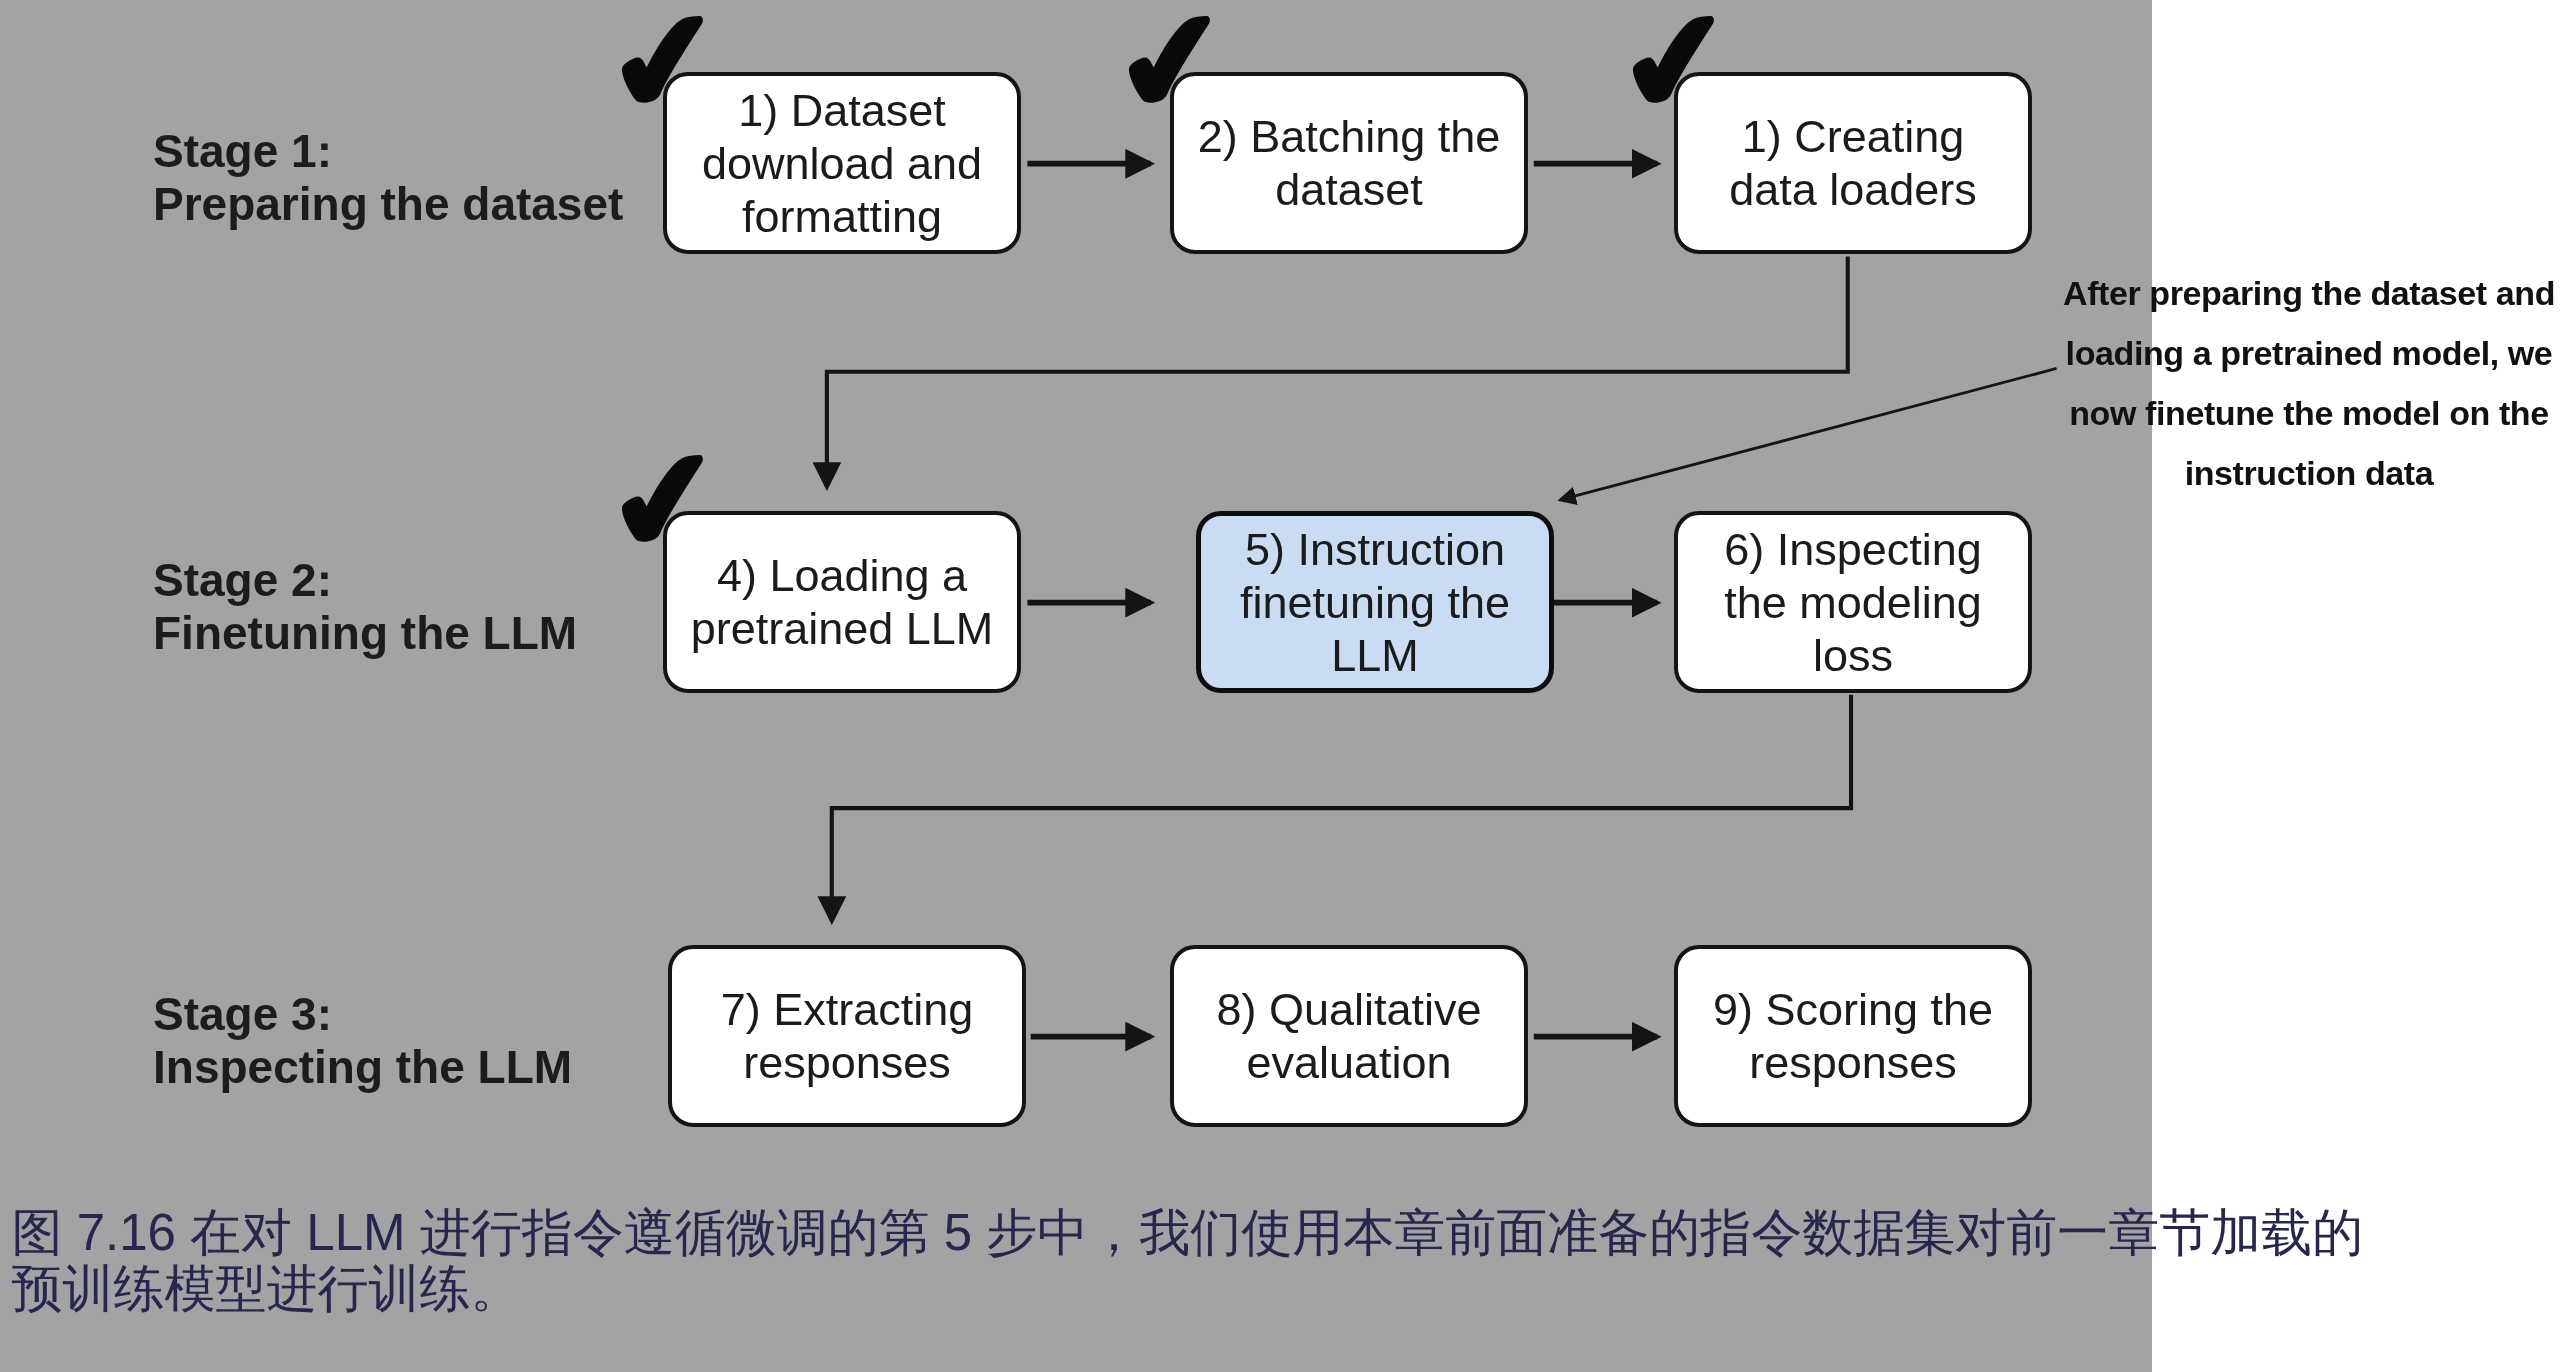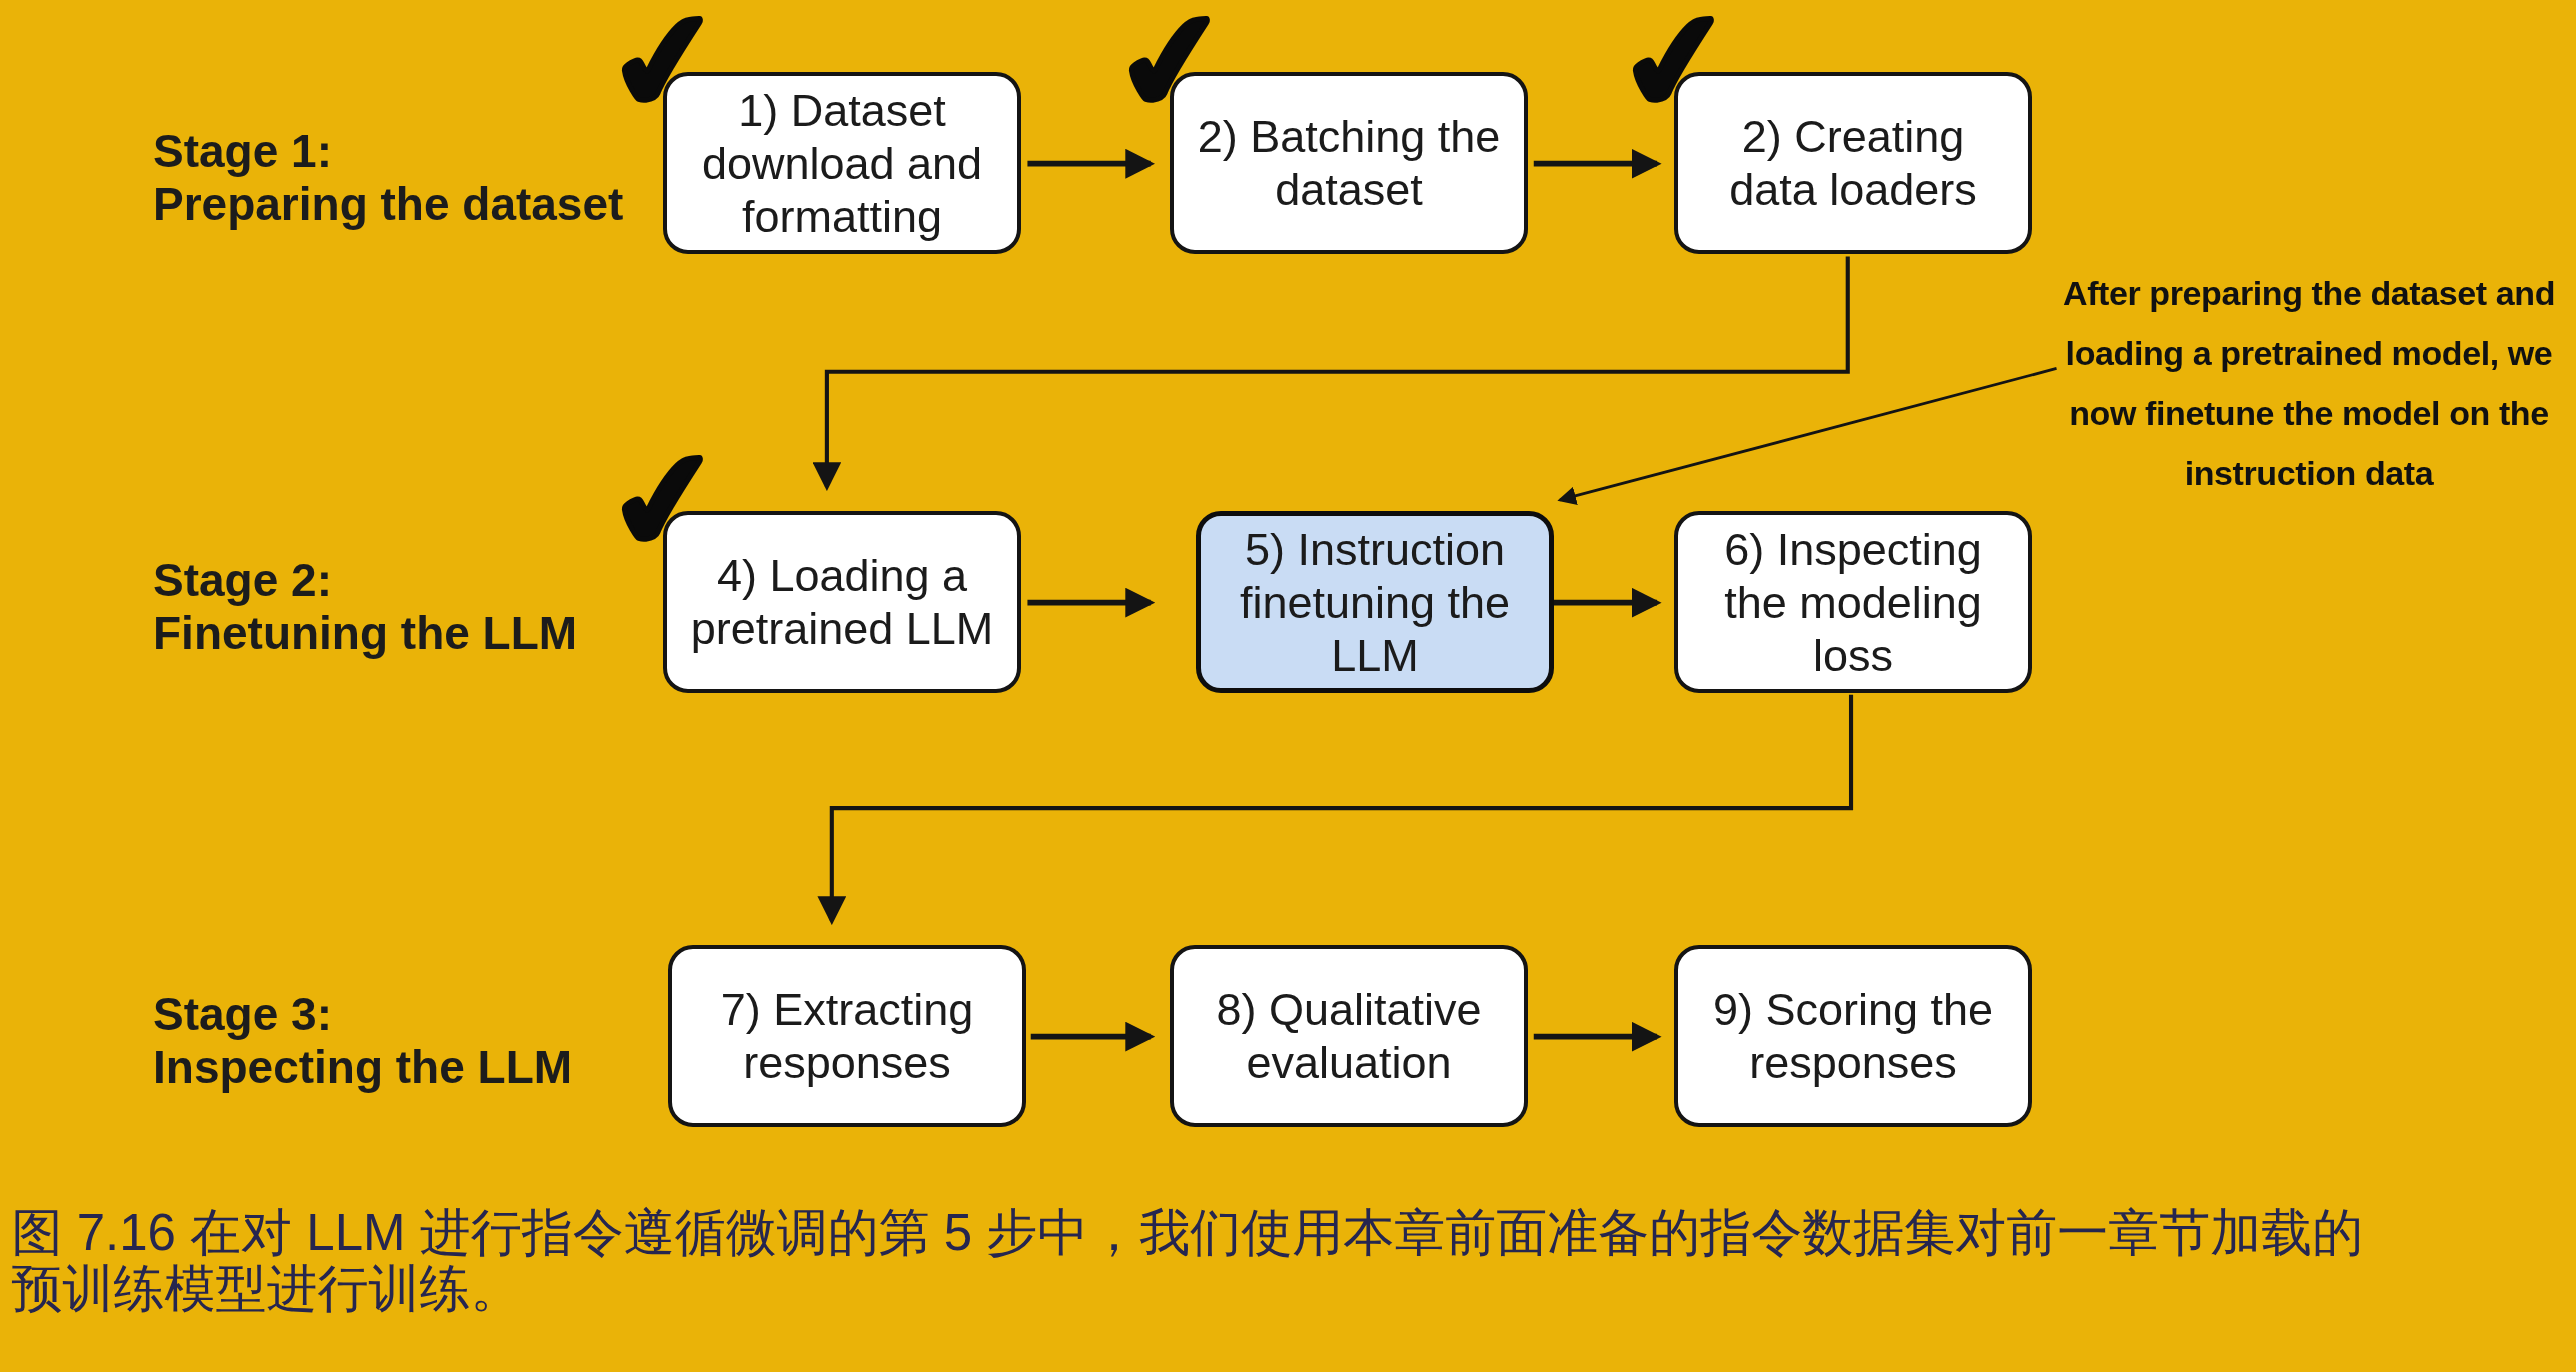--- a/index.html
+++ b/index.html
@@ -6,23 +6,23 @@
     margin: 0;
     padding: 0;
     background: #ffffff;
     width: 2576px;
     height: 1373px;
     overflow: hidden;
     font-family: "Liberation Sans", sans-serif;
   }
   .canvas {
     position: relative;
-    width: 2576px;
+    width: 2152px;
     height: 1373px;
-    background: #eab308;
+    background: #a3a3a3;
   }
   svg.connectors {
     position: absolute;
     left: 0; top: 0;
     width: 2576px; height: 1373px;
     pointer-events: none;
   }
   .stage {
     position: absolute;
     color: #1c1c1c;
@@ -142,21 +142,21 @@
 download and
 formatting</span>
   </div>
   <div class="box" style="left:1170px; top:72px">
     <span class="check">✔</span>
     <span class="box-text">2) Batching the
 dataset</span>
   </div>
   <div class="box" style="left:1674px; top:72px">
     <span class="check">✔</span>
-    <span class="box-text">2) Creating
+    <span class="box-text">1) Creating
 data loaders</span>
   </div>
 
   <div class="box" style="left:663px; top:511px">
     <span class="check">✔</span>
     <span class="box-text">4) Loading a
 pretrained LLM</span>
   </div>
   <div class="box highlight" style="left:1170px; top:511px">
     <span class="box-text">5) Instruction

